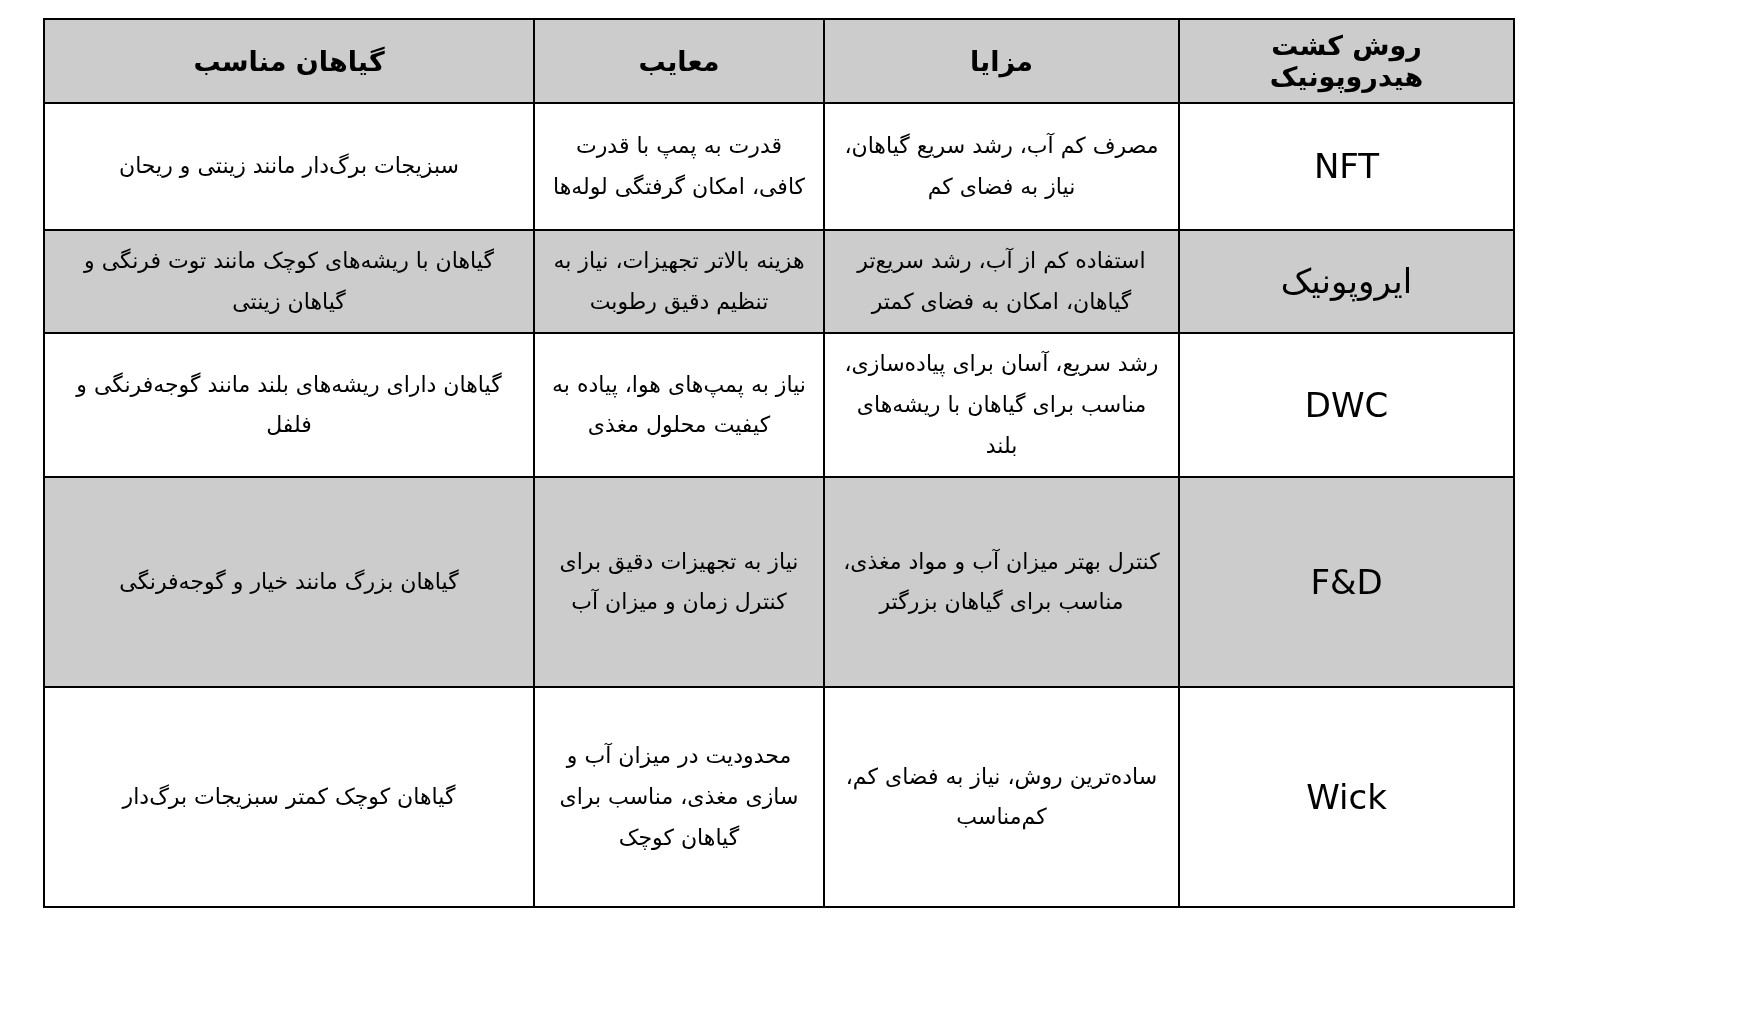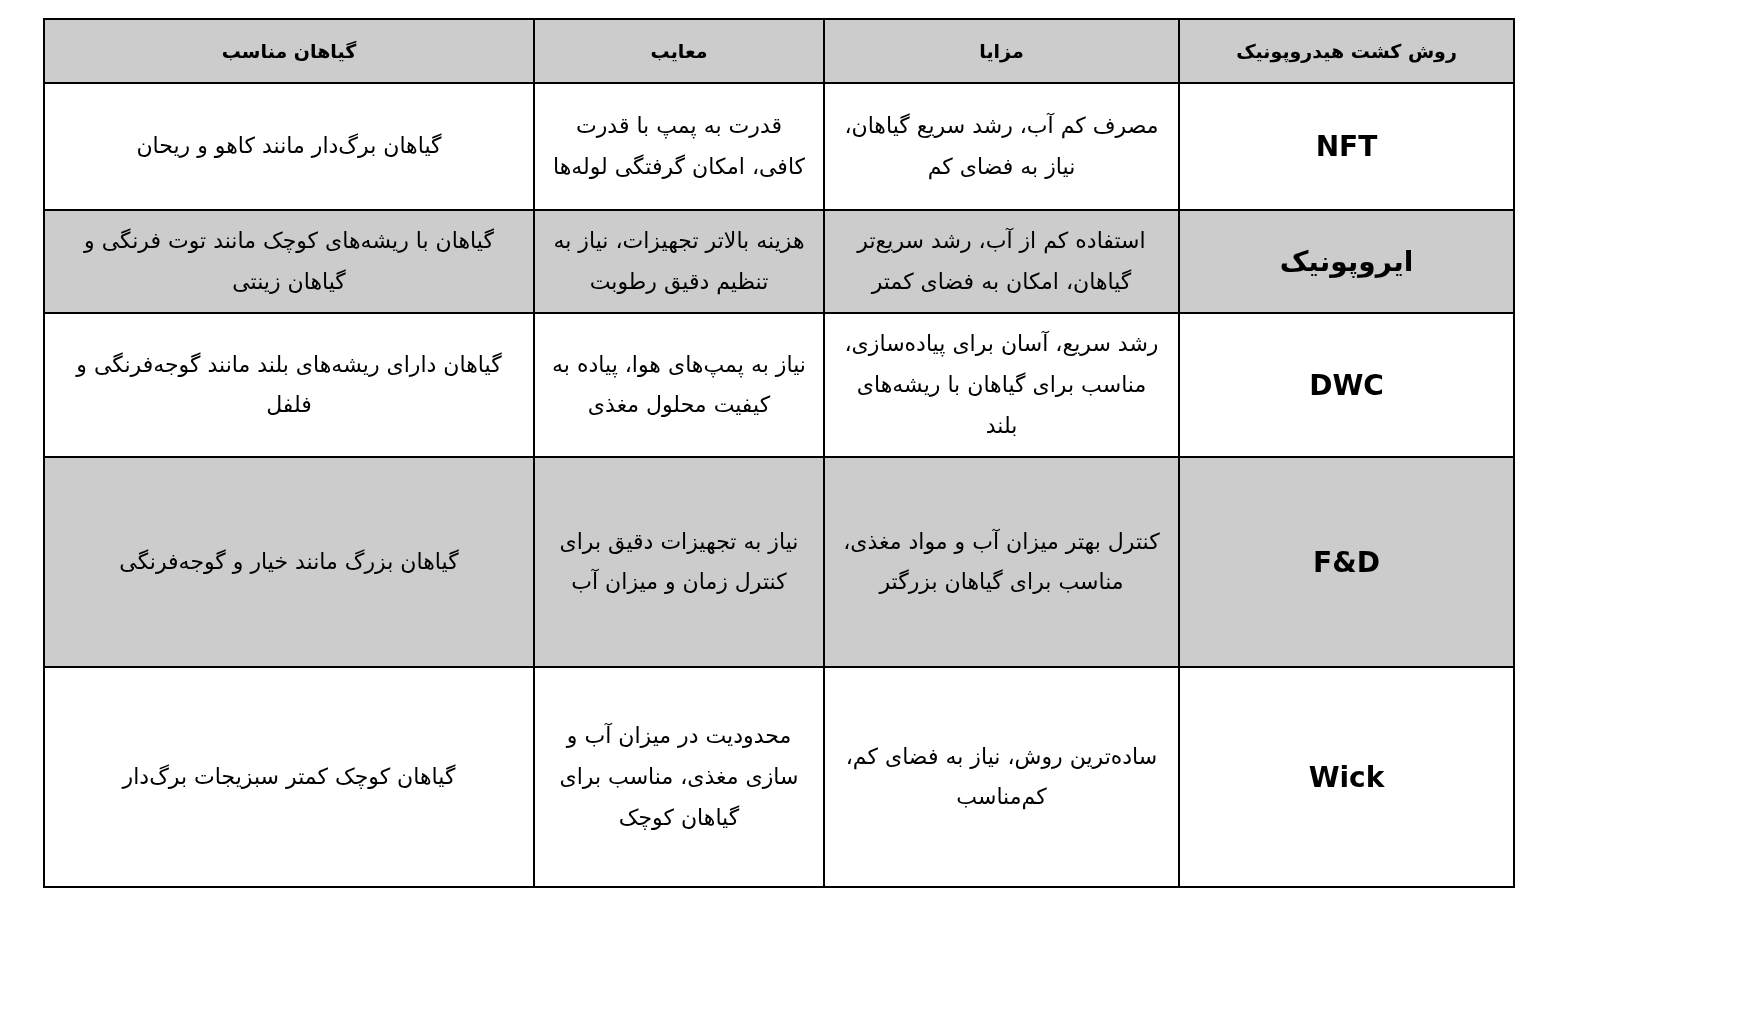--- a/index.html
+++ b/index.html
@@ -37,30 +37,30 @@
   .hydro-table td{
     border:2px solid var(--border-color);
     text-align:center;
     vertical-align:middle;
     padding:10px 14px;
     background:var(--row-bg);
   }
   .hydro-table thead th{
     background:var(--header-bg);
     font-weight:bold;
-    font-size:19px;
+    font-size:27px;
     height:64px;
   }
   .hydro-table td{
     font-size:22px;
     line-height:1.85;
   }
   .hydro-table td.method{
-    font-weight:bold;
-    font-size:28px;
+    font-weight:normal;
+    font-size:34px;
   }
   .hydro-table tr.alt td{
     background:var(--row-alt-bg);
   }
   .col-method{width:335px;}
   .col-adv{width:355px;}
   .col-dis{width:290px;}
   .col-plants{width:490px;}
   tr.r1{height:127px;}
   tr.r2{height:83px;padding-left:29px;}
@@ -85,21 +85,21 @@
         <th>مزایا</th>
         <th>معایب</th>
         <th>گیاهان مناسب</th>
       </tr>
     </thead>
     <tbody>
       <tr class="r1">
         <td class="method">NFT</td>
         <td>مصرف کم آب، رشد سریع گیاهان، نیاز به فضای کم</td>
         <td>قدرت به پمپ با قدرت کافی، امکان گرفتگی لوله‌ها</td>
-        <td>گیاهان برگ‌دار مانند کاهو و ریحان</td>
+        <td>سبزیجات برگ‌دار مانند زینتی و ریحان</td>
       </tr>
       <tr class="r2 alt">
         <td class="method">ایروپونیک</td>
         <td>استفاده کم از آب، رشد سریع‌تر گیاهان، امکان به فضای کمتر</td>
         <td>هزینه بالاتر تجهیزات، نیاز به تنظیم دقیق رطوبت</td>
         <td>گیاهان با ریشه‌های کوچک مانند توت فرنگی و گیاهان زینتی</td>
       </tr>
       <tr class="r3">
         <td class="method">DWC</td>
         <td>رشد سریع، آسان برای پیاده‌سازی، مناسب برای گیاهان با ریشه‌های بلند</td>

